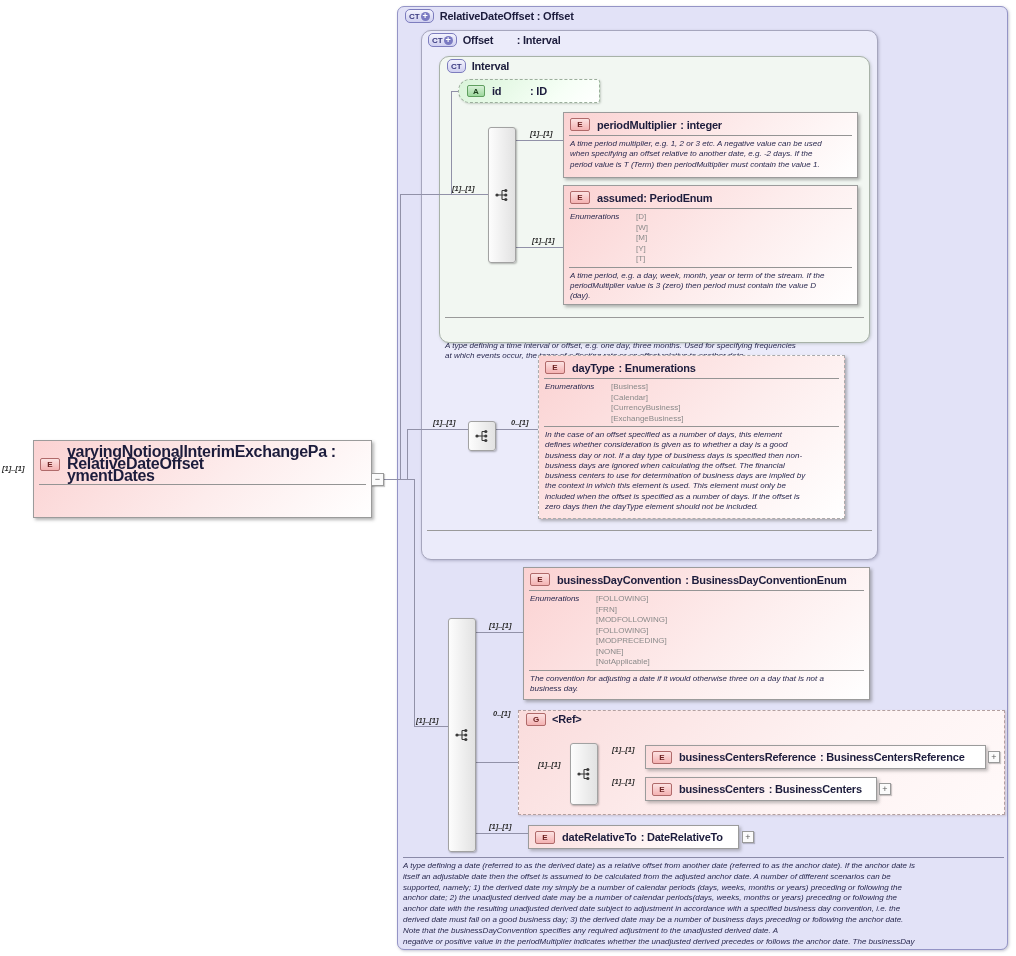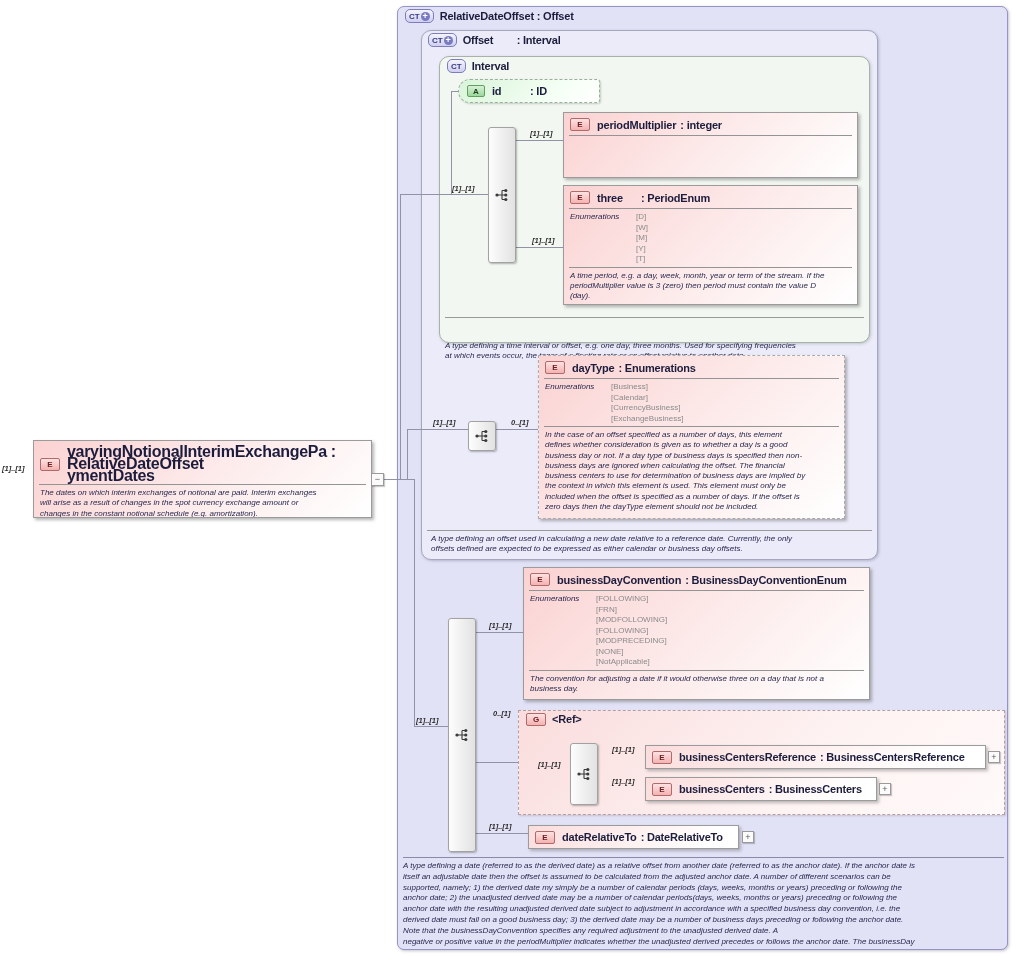--- a/index.html
+++ b/index.html
@@ -150,26 +150,29 @@
       <circle cx="11.8" cy="12.5" r="1.6" fill="#3a3a3a"></circle>
     </svg>
   </div>
 
   <div class="ebox" style="left:563px;top:112px;width:295px;height:66px;">
     <div class="ehdr">
       <span class="badge b-e">E</span>
       <span class="ttl"><span class="ename">periodMultiplier</span><span class="etype">: integer</span></span>
     </div>
     <div class="esep"></div>
+    <div class="edoc">A time period multiplier, e.g. 1, 2 or 3 etc. A negative value can be used
+when specifying an offset relative to another date, e.g. -2 days. If the
+period value is T (Term) then periodMultiplier must contain the value 1.</div>
   </div>
 
   <div class="ebox" style="left:563px;top:185px;width:295px;height:120px;">
     <div class="ehdr">
       <span class="badge b-e">E</span>
-      <span class="ttl"><span class="ename tab44">three</span><span>: PeriodEnum</span></span>
+      <span class="ttl"><span class="ename tab44">assumed</span><span>: PeriodEnum</span></span>
     </div>
     <div class="esep"></div>
     <div class="enum-row">
       <span class="enum-label">Enumerations</span>
       <div class="enum-vals">
           <div>[D]</div>
           <div>[W]</div>
           <div>[M]</div>
           <div>[Y]</div>
           <div>[T]</div>
@@ -215,22 +218,20 @@
     <svg width="16" height="16" viewBox="0 0 16 16">
       <circle cx="3" cy="8" r="1.6" fill="#3a3a3a"></circle>
       <path d="M3 8 H8 M8 3.5 V12.5 M8 3.5 H11 M8 8 H11 M8 12.5 H11" stroke="#3a3a3a" stroke-width="1.1" fill="none"></path>
       <circle cx="11.8" cy="3.5" r="1.6" fill="#3a3a3a"></circle>
       <circle cx="11.8" cy="8" r="1.6" fill="#3a3a3a"></circle>
       <circle cx="11.8" cy="12.5" r="1.6" fill="#3a3a3a"></circle>
     </svg>
   </div>
 
   <div class="hl" style="left:427px;top:530px;width:445px;background:#9a9a9a;"></div>
-  <div class="doc2" style="left:431px;top:534px;width:440px;">A type defining an offset used in calculating a new date relative to a reference date. Currently, the only
-offsets defined are expected to be expressed as either calendar or business day offsets.</div>
 
   <div class="ebox" style="left:523px;top:567px;width:347px;height:133px;">
     <div class="ehdr">
       <span class="badge b-e">E</span>
       <span class="ttl"><span class="ename">businessDayConvention</span><span class="etype">: BusinessDayConventionEnum</span></span>
     </div>
     <div class="esep"></div>
     <div class="enum-row">
       <span class="enum-label">Enumerations</span>
       <div class="enum-vals">
@@ -301,23 +302,20 @@
 derived date must fall on a good business day; 3) the derived date may be a number of business days preceding or following the anchor date.
 Note that the businessDayConvention specifies any required adjustment to the unadjusted derived date. A
 negative or positive value in the periodMultiplier indicates whether the unadjusted derived precedes or follows the anchor date. The businessDay</div>
 
   <div class="ebox" style="left:33px;top:440px;width:339px;height:78px;">
     <div class="ehdr" style="padding-bottom:2px;">
       <span class="badge b-e">E</span>
       <span class="ttl tight" style="white-space:normal;"><span>varyingNotionalInterimExchangePa</span><span class="etype">: RelativeDateOffset</span><br><span>ymentDates</span></span>
     </div>
     <div class="esep"></div>
-    <div class="edoc">The dates on which interim exchanges of notional are paid. Interim exchanges
-will arise as a result of changes in the spot currency exchange amount or
-changes in the constant notional schedule (e.g. amortization).</div>
   </div>
   <div class="pm" style="left:371px;top:473px;width:13px;height:13px;line-height:11px;">−</div>
 
   <div class="card" style="left:2px;top:464px;">[1]..[1]</div>
   <div class="card" style="left:452px;top:184px;">[1]..[1]</div>
   <div class="card" style="left:530px;top:129px;">[1]..[1]</div>
   <div class="card" style="left:532px;top:236px;">[1]..[1]</div>
   <div class="card" style="left:433px;top:418px;">[1]..[1]</div>
   <div class="card" style="left:511px;top:418px;">0..[1]</div>
   <div class="card" style="left:416px;top:716px;">[1]..[1]</div>

